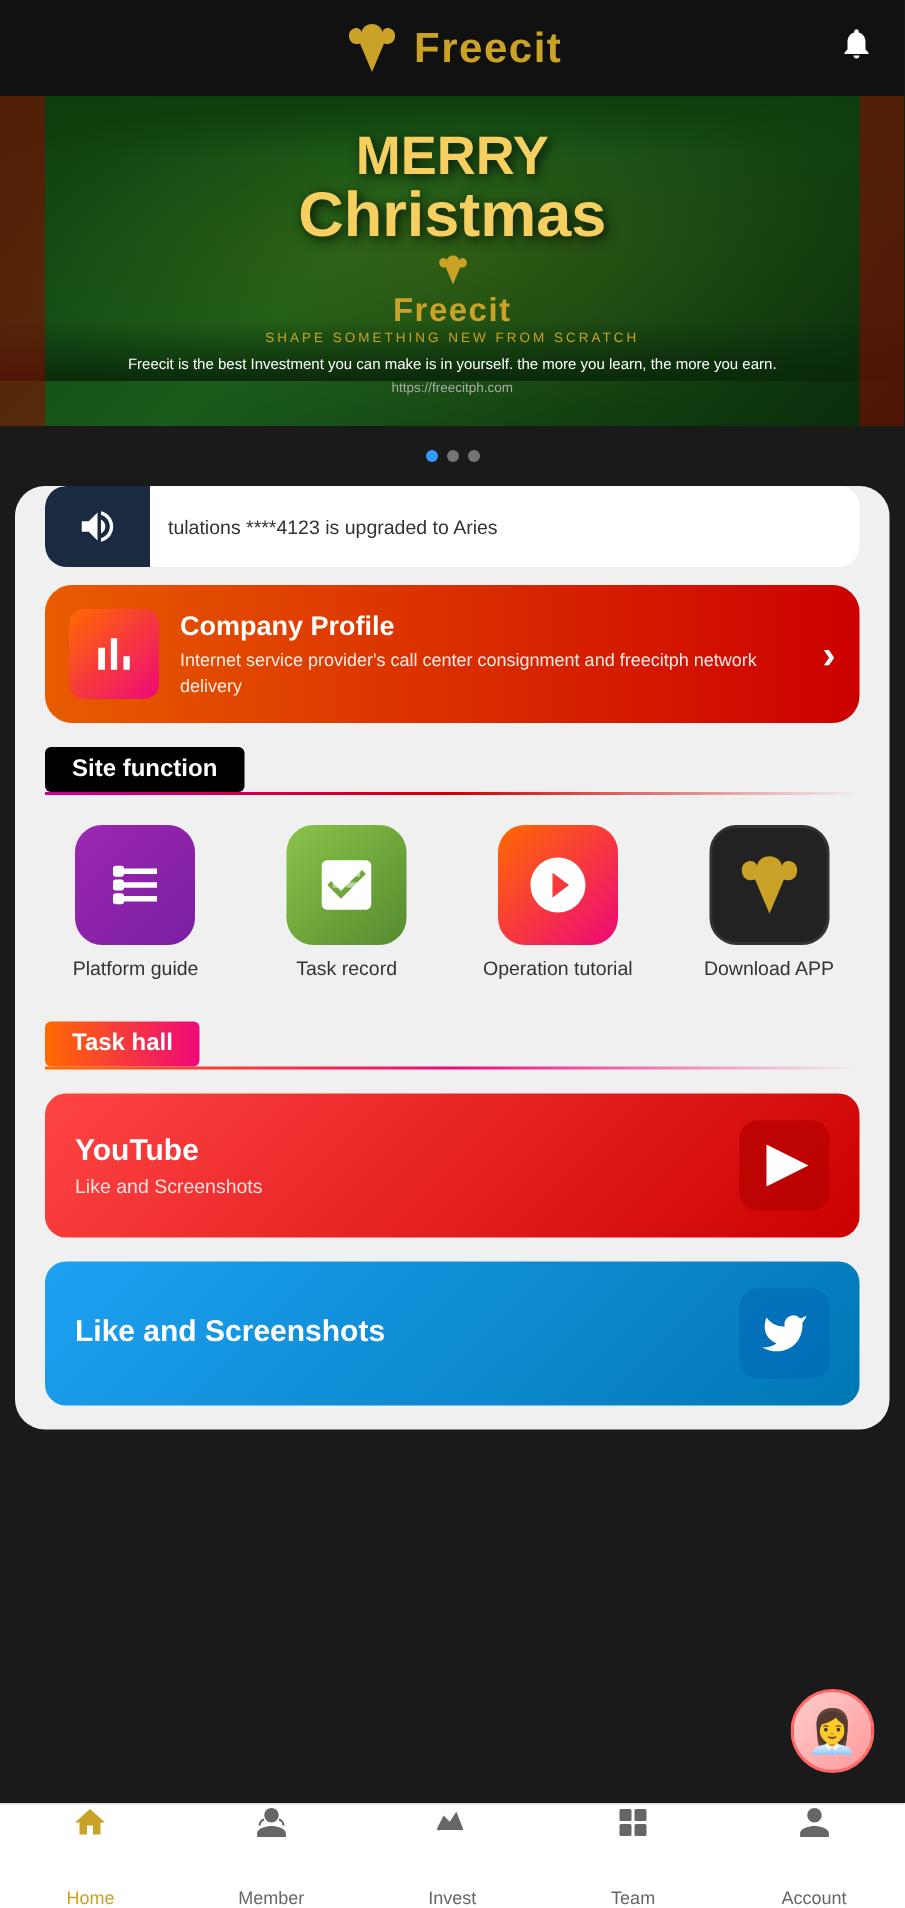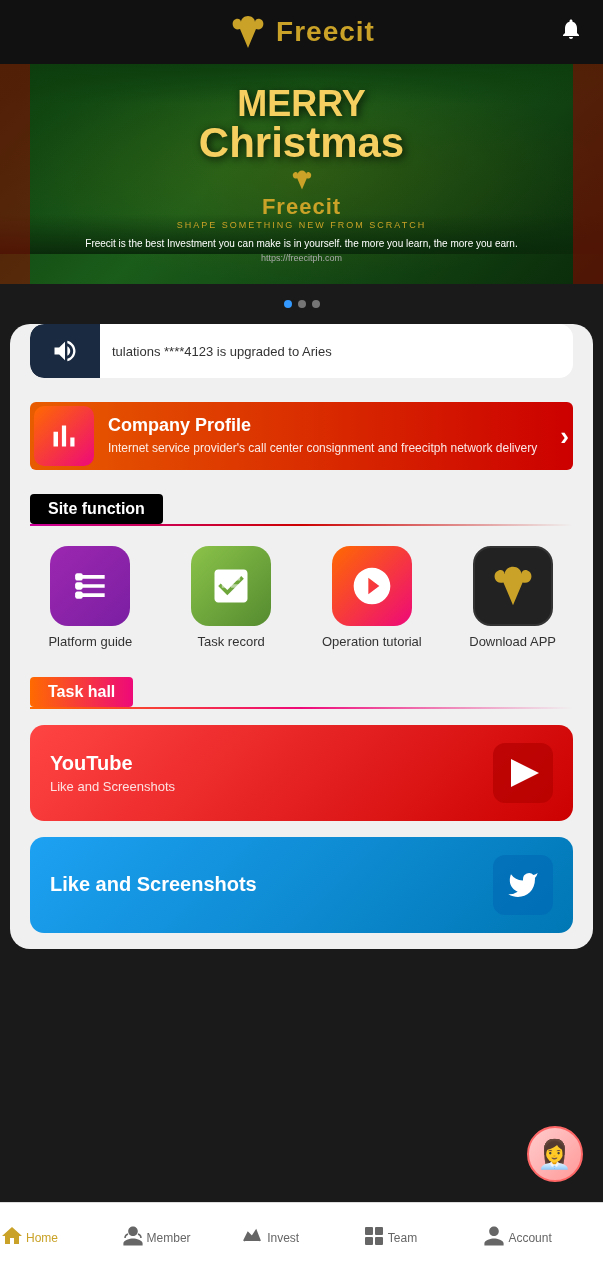--- a/index.html
+++ b/index.html
@@ -169,25 +169,25 @@
       font-size: 13px;
       color: #333;
       white-space: nowrap;
       overflow: hidden;
       text-overflow: ellipsis;
     }
 
     
     .company-banner {
       background: linear-gradient(90deg, #e85c00 0%, #cc0000 100%);
-      margin: 24px 20px;
-      border-radius: 6px;
-      display: flex;
-      align-items: center;
-      padding: 4px;
+      margin: 12px 20px;
+      border-radius: 18px;
+      display: flex;
+      align-items: center;
+      padding: 16px;
       cursor: pointer;
       position: relative;
       overflow: hidden;
     }
     .company-icon-bg {
       background: linear-gradient(135deg, #ff6a00, #ee0979);
       border-radius: 10px;
       width: 60px;
       height: 60px;
       display: flex;
@@ -347,25 +347,25 @@
       background: #fff;
       display: flex;
       align-items: stretch;
       border-top: 1px solid #ddd;
       height: 70px;
       z-index: 100;
     }
     .nav-item {
       flex: 1;
       display: flex;
-      flex-direction: row;
-      align-items: center;
-      justify-content: flex-start;
+      flex-direction: column;
+      align-items: center;
+      justify-content: space-between;
       cursor: pointer;
-      gap: 2px;
+      gap: 12px;
     }
     .nav-item.active .nav-label { color: #c9a227; }
     .nav-item.active .nav-icon { color: #c9a227; }
     .nav-icon {
       font-size: 22px;
       color: #666;
       line-height: 1;
     }
     .nav-item.active .nav-icon { color: #c9a227; }
     .nav-label {

